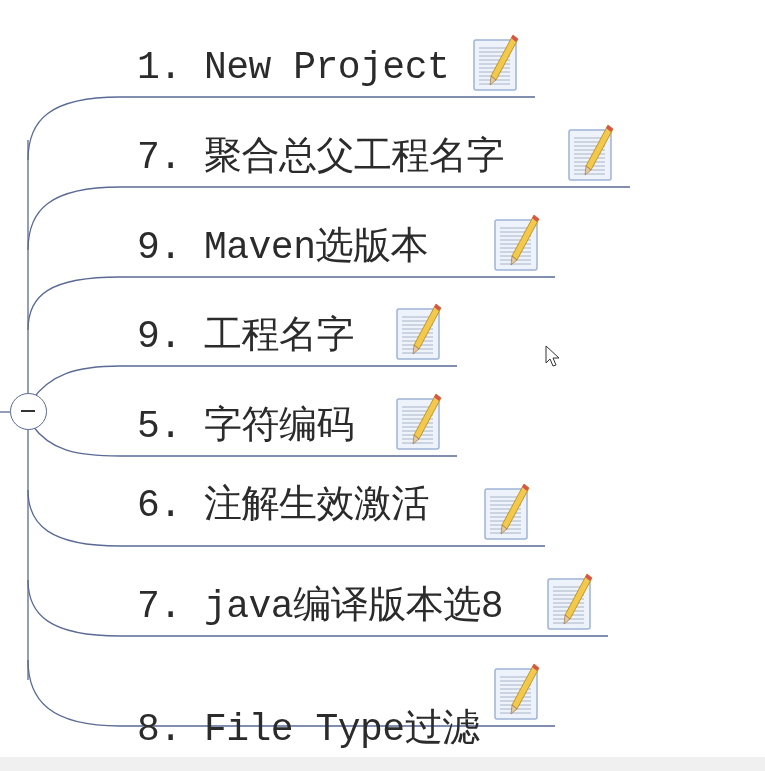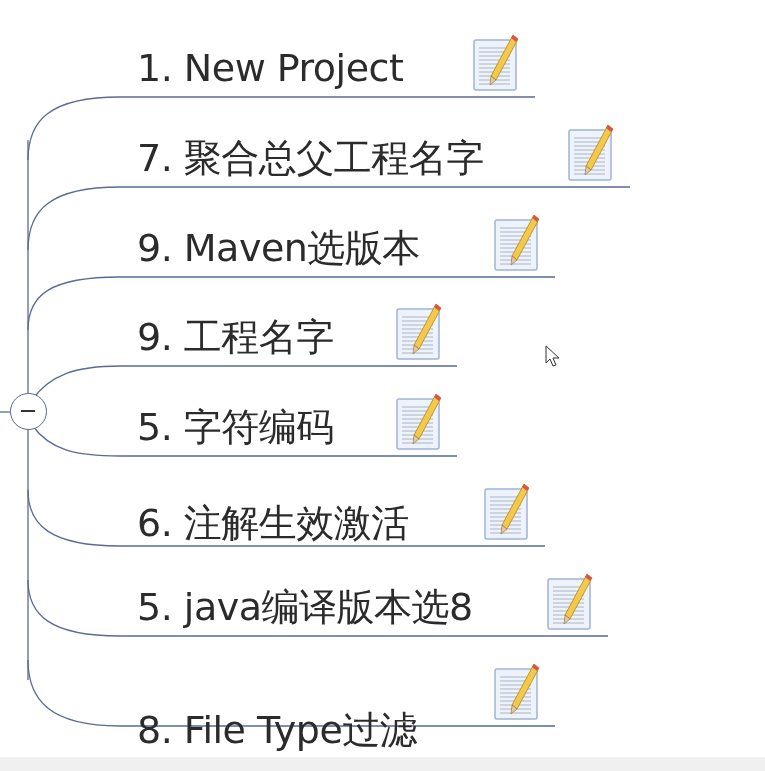--- a/index.html
+++ b/index.html
@@ -9,20 +9,21 @@
       font-family: "DejaVu Sans", "Liberation Sans", sans-serif;
     }
     #connectors { position: absolute; left: 0; top: 0; width: 765px; height: 771px; pointer-events: none; }
     .topic {
       position: absolute; left: 137px; height: 60px;
       display: flex; align-items: center; cursor: pointer;
     }
     .topic-label {
       font-size: 38px; color: #2b2b2b; white-space: nowrap; letter-spacing: -0.5px;
       line-height: 1;
+      font-family: Liberation Mono, monospace;
     }
     .note-icon {
       position: absolute; width: 48px; height: 60px; cursor: pointer;
     }
     .collapse-btn {
       position: absolute; left: 10px; top: 393px; width: 37px; height: 37px;
       border: 1.5px solid #5a6a95; border-radius: 50%; background: #fff;
       box-sizing: border-box; cursor: pointer;
     }
     .collapse-btn::after {
@@ -62,25 +63,25 @@
 </div>
 <div class="topic" style="top:218px">
   <span class="topic-label">9. Maven选版本</span>
 </div>
 <div class="topic" style="top:307px">
   <span class="topic-label">9. 工程名字</span>
 </div>
 <div class="topic" style="top:397px">
   <span class="topic-label">5. 字符编码</span>
 </div>
-<div class="topic" style="top:493px">
+<div class="topic" style="top:476px">
   <span class="topic-label">6. 注解生效激活</span>
 </div>
 <div class="topic" style="top:577px">
-  <span class="topic-label">5. java编译版本选8</span>
+  <span class="topic-label">7. java编译版本选8</span>
 </div>
 <div class="topic" style="top:700px">
   <span class="topic-label">8. File Type过滤</span>
 </div>
 
 <svg width="0" height="0" style="position:absolute">
   <defs>
     <symbol id="note" viewBox="0 0 48 60">
       <rect x="2" y="8" width="42" height="50" rx="2" fill="#eef3fb" stroke="#9fb4d6" stroke-width="1.5"></rect>
       <g stroke="#a8b4c8" stroke-width="1">

